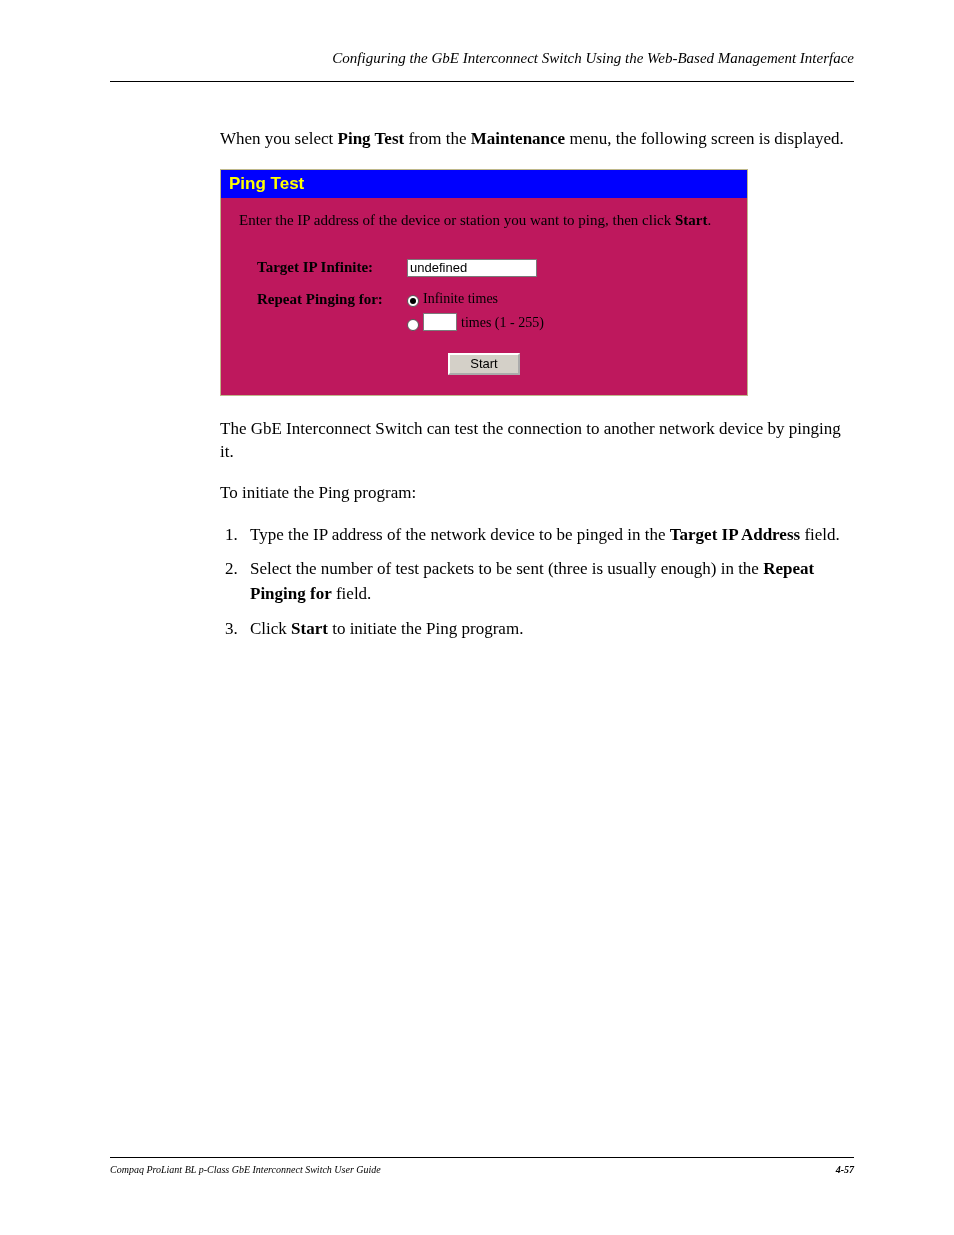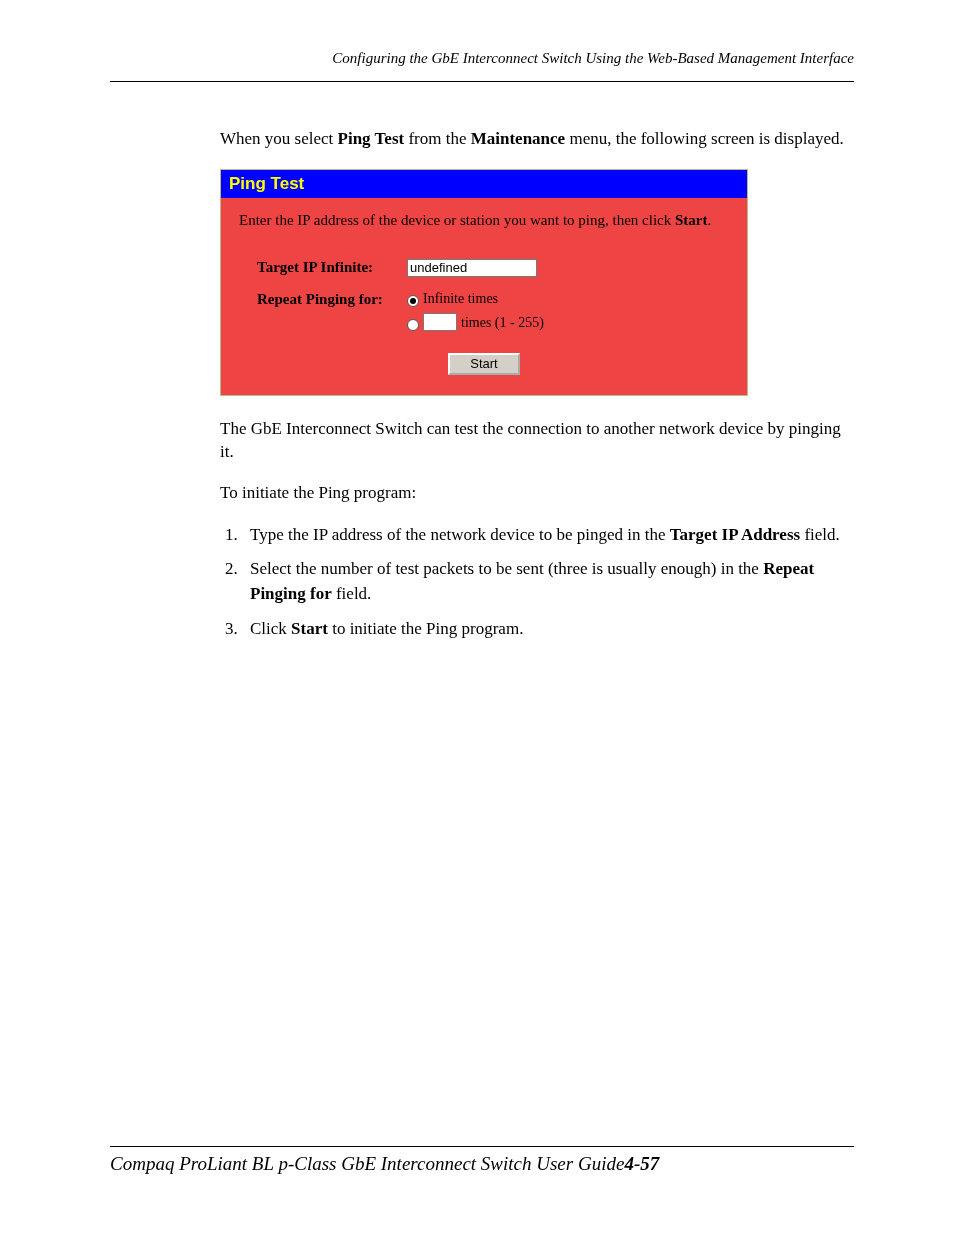--- a/index.html
+++ b/index.html
@@ -50,21 +50,21 @@
   }
   .panel-title {
     background: #0000ff;
     color: #ffff00;
     font-family: Arial, Helvetica, sans-serif;
     font-weight: bold;
     font-size: 17px;
     padding: 4px 8px;
   }
   .panel-body {
-    background: #ef4444;
+    background: #be185d;
     padding: 14px 18px 20px 18px;
     font-size: 15px;
     color: #000;
   }
   .instr {
     margin-bottom: 30px;
   }
   .form-row {
     display: flex;
     align-items: flex-start;
@@ -145,23 +145,23 @@
     margin-bottom: 10px;
   }
   .footer {
     position: absolute;
     left: 110px;
     right: 100px;
     bottom: 60px;
     border-top: 1.5px solid #000;
     padding-top: 6px;
     display: flex;
-    justify-content: flex-start;
+    justify-content: space-between;
     font-style: italic;
-    font-size: 19px;
+    font-size: 10px;
   }
   .footer .pnum {
     font-weight: bold;
   }
 </style>
 </head>
 <body>
 
 <div class="page">
   <div class="header-line">Configuring the GbE Interconnect Switch Using the Web-Based Management Interface</div>

